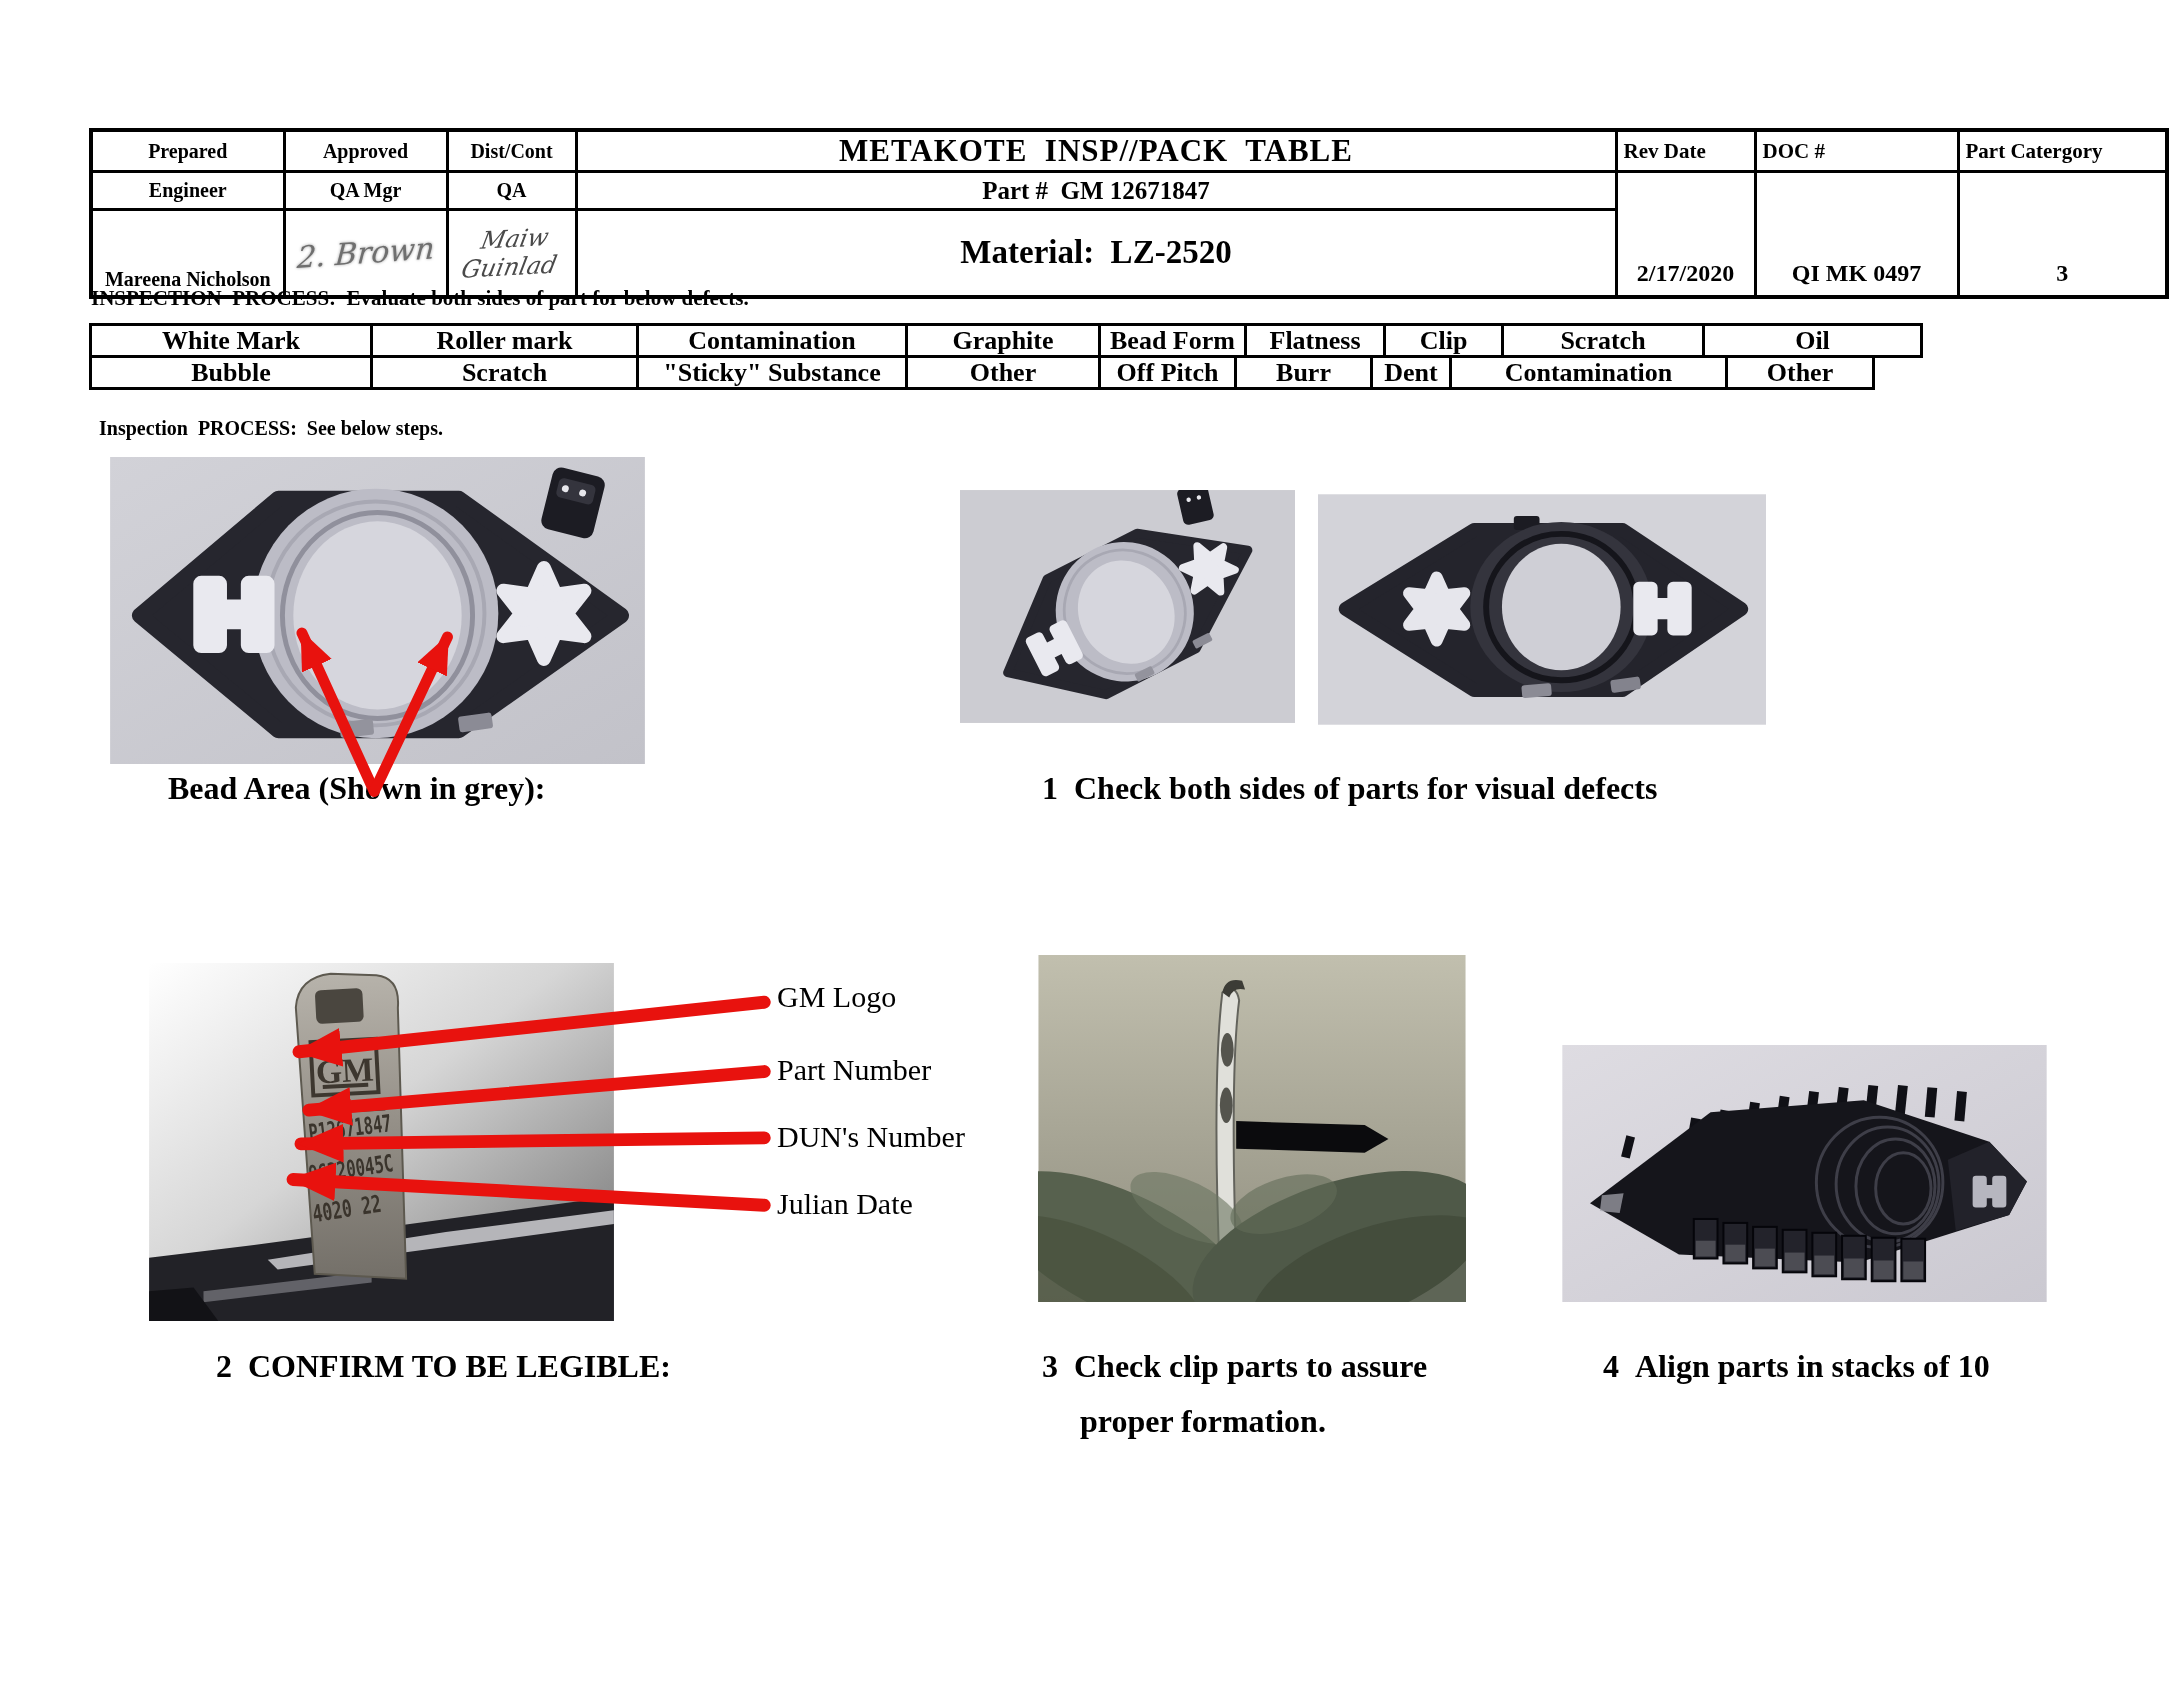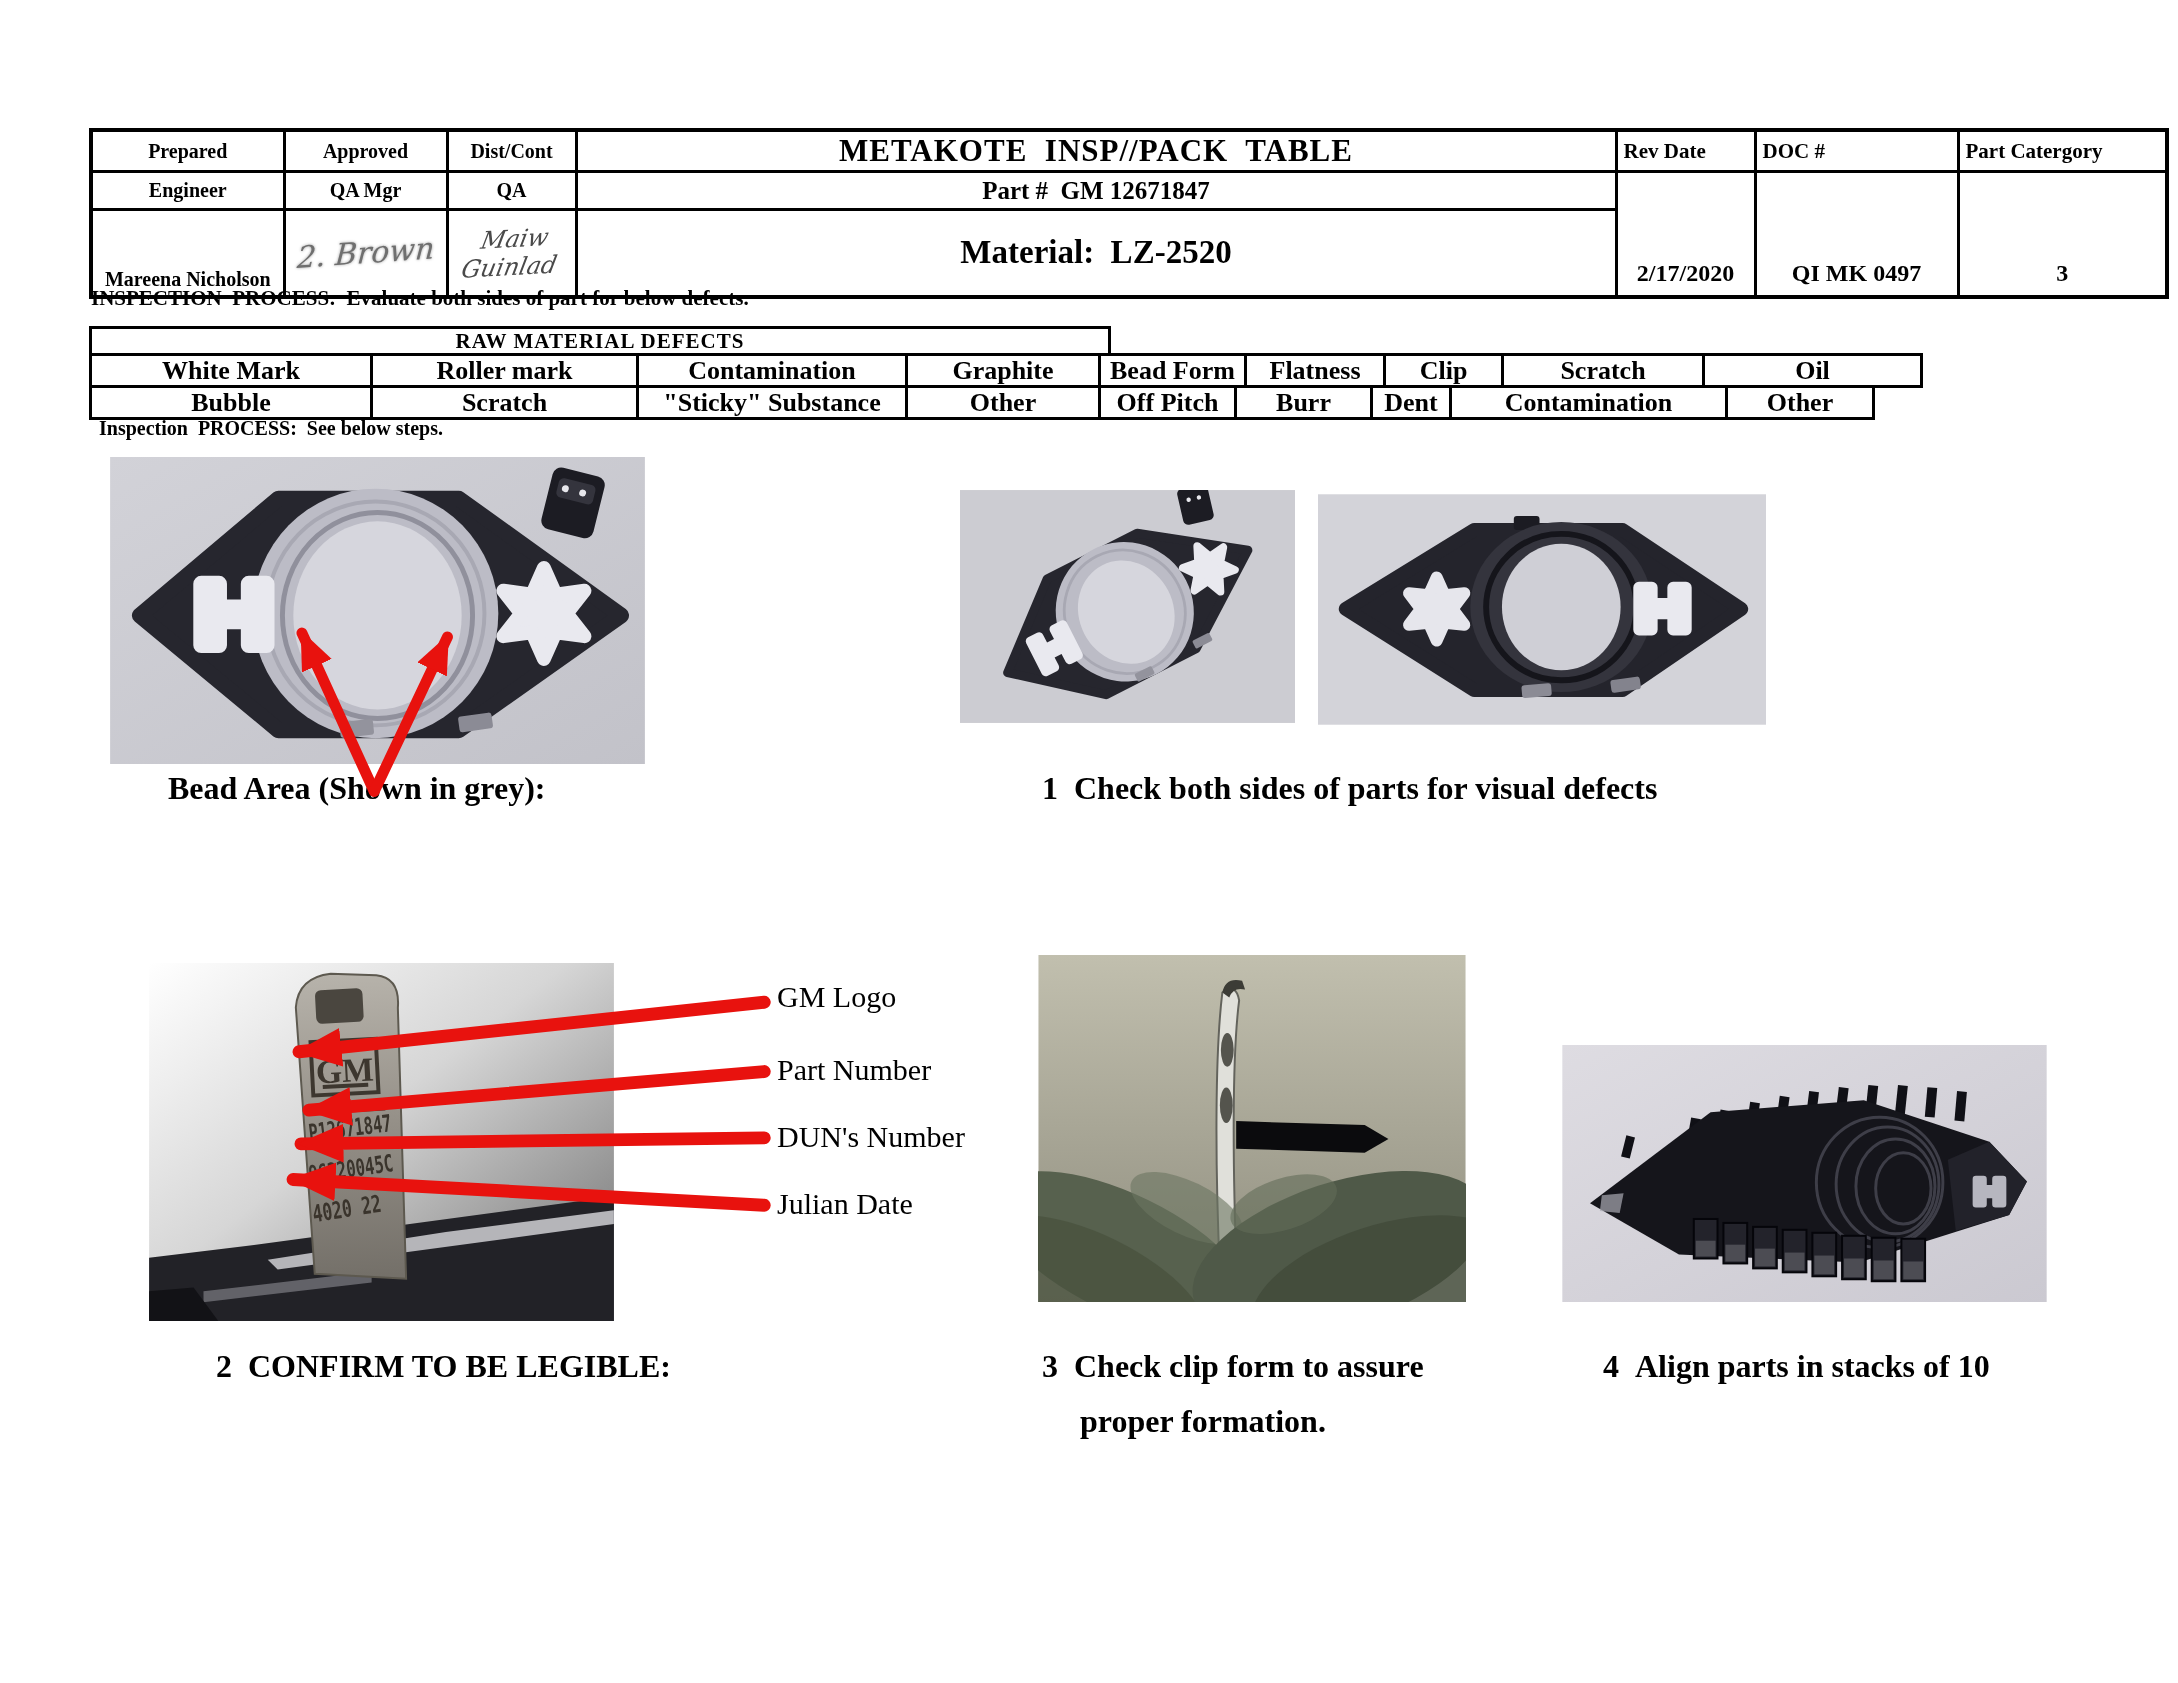--- a/index.html
+++ b/index.html
@@ -85,21 +85,20 @@
         <td class="cell-mat pre">Material:  LZ-2520</td>
       </tr>
     </tbody>
       </table>
   </div>
 
   <div id="insp1" class="pre">INSPECTION  PROCESS:  Evaluate both sides of part for below defects.</div>
 
   <div id="defects">
     <div class="drow">
-      <div class="dcell dhead" style="width:1022px">RAW  MATERIAL  DEFECTS</div>
     </div>
     <div class="drow">
       <div class="dcell ddata" style="width:284px">White Mark</div>
       <div class="dcell ddata" style="width:269px">Roller mark</div>
       <div class="dcell ddata" style="width:272px">Contamination</div>
       <div class="dcell ddata" style="width:196px">Graphite</div>
       <div class="dcell ddata" style="width:149px">Bead Form</div>
       <div class="dcell ddata" style="width:142px">Flatness</div>
       <div class="dcell ddata" style="width:121px">Clip</div>
       <div class="dcell ddata" style="width:204px">Scratch</div>
@@ -310,21 +309,21 @@
             <rect x="345" y="219" width="20" height="18"></rect>
         </g>
       </g>
     </g>
   </svg>
 
   <div class="cap" style="left:216px;top:1311px">
     <span class="step-num">2</span><span>CONFIRM TO BE LEGIBLE:</span>
   </div>
   <div class="cap" style="left:1042px;top:1311px">
-    <span class="step-num">3</span><span>Check clip form to assure</span>
+    <span class="step-num">3</span><span>Check clip parts to assure</span>
   </div>
   <div class="cap" style="left:1080px;top:1366px">proper formation.</div>
   <div class="cap" style="left:1603px;top:1311px">
     <span class="step-num">4</span><span>Align parts in stacks of 10</span>
   </div>
 
   <svg id="overlay" width="2178" height="1683" viewBox="0 0 2200 1700">
     <defs>
       <marker id="ah" markerWidth="3.6" markerHeight="3" refX="3.3" refY="1.5" orient="auto">
         <path d="M0,0 L3.6,1.5 L0,3 Z" class="ah-fill" fill="#e8120e"></path>

